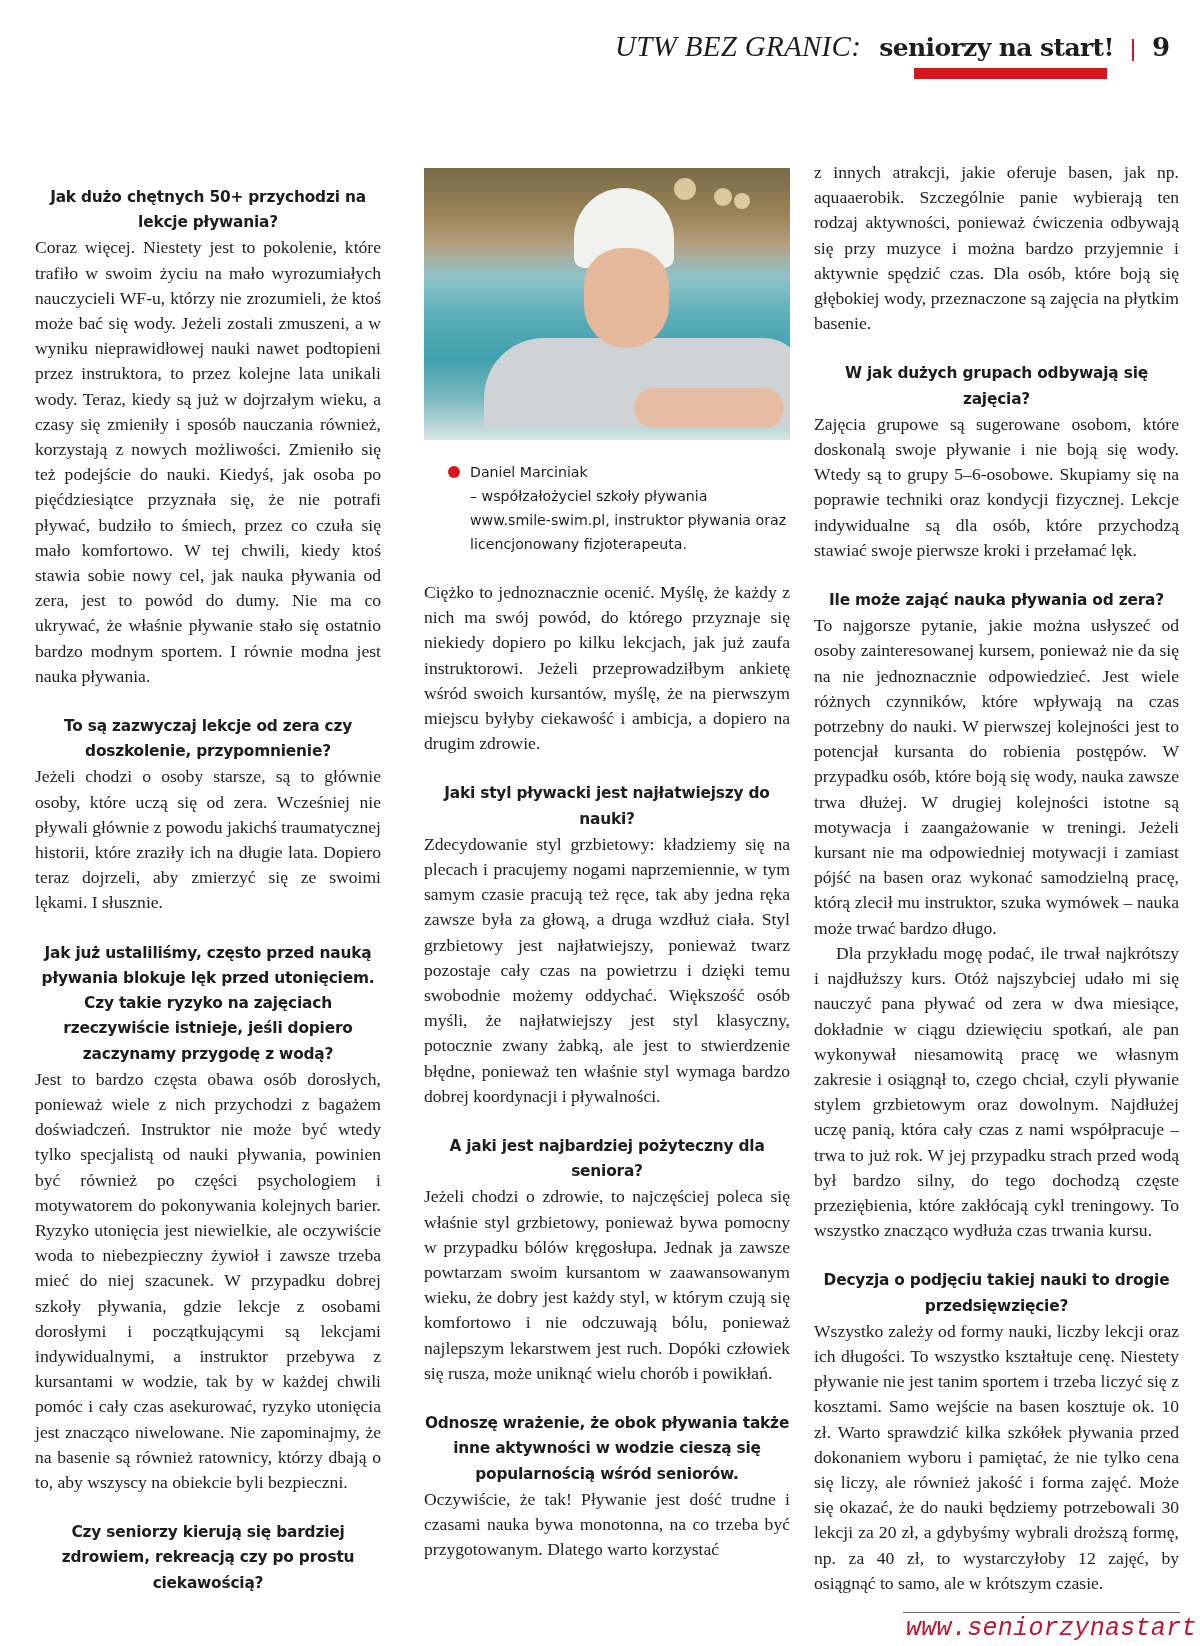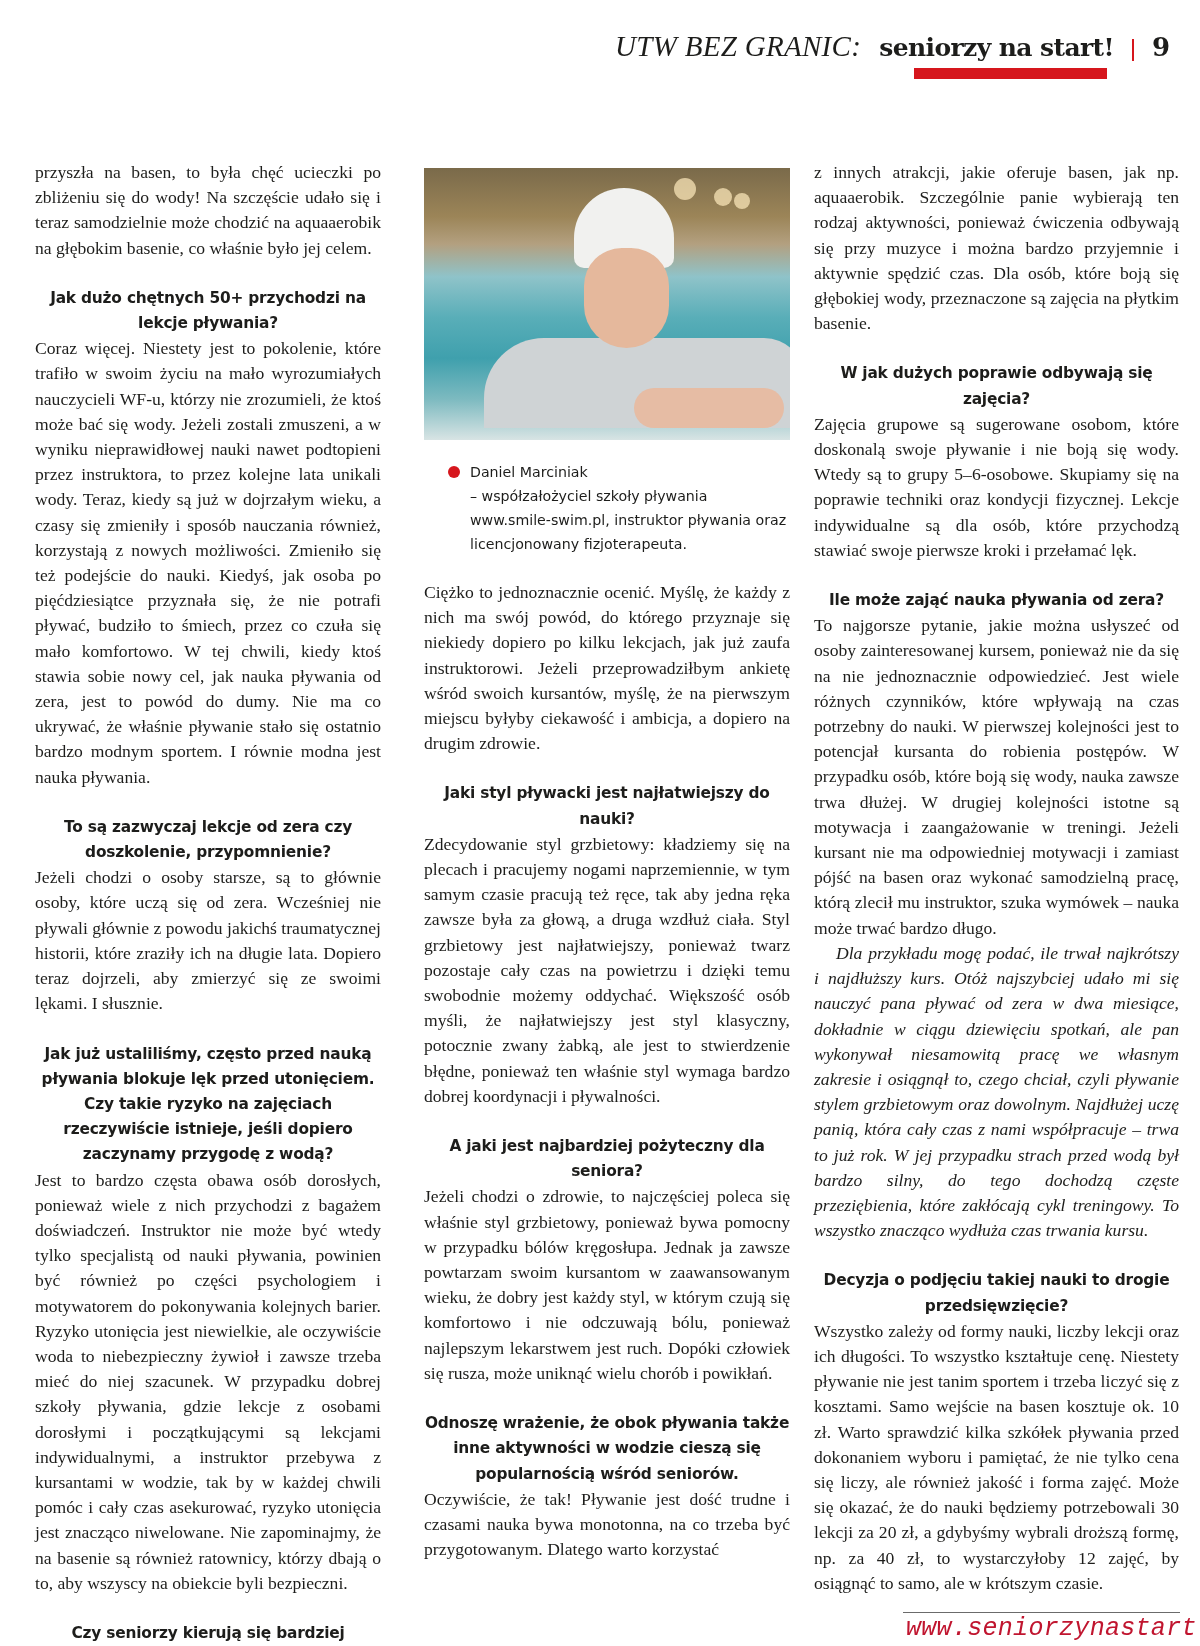--- a/index.html
+++ b/index.html
@@ -10,21 +10,21 @@
   .h-sep { display: inline-block; width: 2px; height: 22px; background: #d6161d; margin: 0 8px 0 8px; align-self: center; }
   .h-page { font-family: "DejaVu Serif", serif; font-weight: bold; font-size: 26px; color: #1d1d1b; }
   .header-bar { position: absolute; top: 68px; left: 914px; width: 193px; height: 11px; background: #d6161d; }
 
   .col { position: absolute; top: 160px; font-family: "Liberation Serif", serif; font-size: 17.6px; line-height: 25.2px; text-align: justify; hyphens: manual; }
   .col1 { left: 35px; width: 346px; }
   .col2 { left: 424px; width: 366px; top: 168px; }
   .col3 { left: 814px; width: 365px; }
   .col p { margin: 0; }
   .q { font-family: "DejaVu Sans", sans-serif; font-weight: bold; font-size: 15.4px; line-height: 25.2px; text-align: center; margin-top: 25px !important; letter-spacing: -0.2px; }
-  .indent { text-indent: 22px; font-style: italic; }
+  .indent { text-indent: 22px; }
   .photo { width: 366px; height: 272px; position: relative; overflow: hidden; margin-bottom: 20px;
     background: linear-gradient(180deg, #7a6a4a 0%, #9c8558 18%, #b3a080 28%, #8fc3c9 40%, #59aeb8 55%, #3fa0ad 70%, #7dbac0 85%, #d8e4e4 100%); }
   .photo .bokeh { position: absolute; border-radius: 50%; background: rgba(255, 235, 190, 0.7); }
   .photo .cap { position: absolute; left: 150px; top: 20px; width: 100px; height: 80px; background: #f1f1ef; border-radius: 50px 50px 10px 10px; }
   .photo .face { position: absolute; left: 160px; top: 80px; width: 85px; height: 100px; background: #e5b89c; border-radius: 40px 40px 45px 45px; }
   .photo .body { position: absolute; left: 60px; top: 170px; width: 320px; height: 90px; background: #cfd3d5; border-radius: 60px 40px 0 0; }
   .photo .arm { position: absolute; left: 210px; top: 220px; width: 150px; height: 40px; background: #e6bca4; border-radius: 20px; }
   .caption { padding-left: 46px; font-family: "DejaVu Sans", sans-serif; font-size: 14.2px; line-height: 24px; text-align: left; margin-bottom: 24px !important; position: relative; color: #1d1d1b; }
   .caption .dot { position: absolute; left: 24px; top: 6px; width: 12px; height: 12px; border-radius: 50%; background: #d6161d; }
   .caption .name { font-weight: normal; display: block; }
@@ -38,21 +38,20 @@
 
 <div class="header">
   <span class="h-italic">UTW BEZ GRANIC:</span>
   <span class="h-bold">seniorzy na start!</span>
   <span class="h-sep"></span>
   <span class="h-page">9</span>
 </div>
 <div class="header-bar"></div>
 
 <div class="col col1">
-    <p class="">przyszła na basen, to była chęć ucieczki po zbliżeniu się do wody! Na szczęście udało się i teraz samodzielnie może chodzić na aquaaerobik na głębokim basenie, co właśnie było jej celem.</p>
     <p class="q">Jak dużo chętnych 50+ przychodzi na lekcje pływania?</p>
     <p class="">Coraz więcej. Niestety jest to pokolenie, które trafiło w swoim życiu na mało wyrozumiałych nauczycieli WF-u, którzy nie zrozumieli, że ktoś może bać się wody. Jeżeli zostali zmuszeni, a w wyniku nieprawidłowej nauki nawet podtopieni przez instruktora, to przez kolejne lata unikali wody. Teraz, kiedy są już w dojrzałym wieku, a czasy się zmieniły i sposób nauczania również, korzystają z nowych możliwości. Zmieniło się też podejście do nauki. Kiedyś, jak osoba po pięćdziesiątce przyznała się, że nie potrafi pływać, budziło to śmiech, przez co czuła się mało komfortowo. W tej chwili, kiedy ktoś stawia sobie nowy cel, jak nauka pływania od zera, jest to powód do dumy. Nie ma co ukrywać, że właśnie pływanie stało się ostatnio bardzo modnym sportem. I równie modna jest nauka pływania.</p>
     <p class="q">To są zazwyczaj lekcje od zera czy doszkolenie, przypomnienie?</p>
     <p class="">Jeżeli chodzi o osoby starsze, są to głównie osoby, które uczą się od zera. Wcześniej nie pływali głównie z powodu jakichś traumatycznej historii, które zraziły ich na długie lata. Dopiero teraz dojrzeli, aby zmierzyć się ze swoimi lękami. I słusznie.</p>
     <p class="q"> Jak już ustaliliśmy, często przed nauką pływania blokuje lęk przed utonięciem. Czy takie ryzyko na zajęciach rzeczywiście istnieje, jeśli dopiero zaczynamy przygodę z wodą?</p>
     <p class="">Jest to bardzo częsta obawa osób dorosłych, ponieważ wiele z nich przychodzi z bagażem doświadczeń. Instruktor nie może być wtedy tylko specjalistą od nauki pływania, powinien być również po części psychologiem i motywatorem do pokonywania kolejnych barier. Ryzyko utonięcia jest niewielkie, ale oczywiście woda to niebezpieczny żywioł i zawsze trzeba mieć do niej szacunek. W przypadku dobrej szkoły pływania, gdzie lekcje z osobami dorosłymi i początkującymi są lekcjami indywidualnymi, a instruktor przebywa z kursantami w wodzie, tak by w każdej chwili pomóc i cały czas asekurować, ryzyko utonięcia jest znacząco niwelowane. Nie zapominajmy, że na basenie są również ratownicy, którzy dbają o to, aby wszyscy na obiekcie byli bezpieczni.</p>
     <p class="q">Czy seniorzy kierują się bardziej zdrowiem, rekreacją czy po prostu ciekawością?</p>
   </div>
 
 <div class="col col2">
@@ -76,21 +75,21 @@
       <p class="">Zdecydowanie styl grzbietowy: kładziemy się na plecach i pracujemy nogami naprzemiennie, w tym samym czasie pracują też ręce, tak aby jedna ręka zawsze była za głową, a druga wzdłuż ciała. Styl grzbietowy jest najłatwiejszy, ponieważ twarz pozostaje cały czas na powietrzu i dzięki temu swobodnie możemy oddychać. Większość osób myśli, że najłatwiejszy jest styl klasyczny, potocznie zwany żabką, ale jest to stwierdzenie błędne, ponieważ ten właśnie styl wymaga bardzo dobrej koordynacji i pływalności.</p>
       <p class="q">A jaki jest najbardziej pożyteczny dla seniora?</p>
       <p class="">Jeżeli chodzi o zdrowie, to najczęściej poleca się właśnie styl grzbietowy, ponieważ bywa pomocny w przypadku bólów kręgosłupa. Jednak ja zawsze powtarzam swoim kursantom w zaawansowanym wieku, że dobry jest każdy styl, w którym czują się komfortowo i nie odczuwają bólu, ponieważ najlepszym lekarstwem jest ruch. Dopóki człowiek się rusza, może uniknąć wielu chorób i powikłań.</p>
       <p class="q">Odnoszę wrażenie, że obok pływania także inne aktywności w wodzie cieszą się popularnością wśród seniorów.</p>
       <p class="">Oczywiście, że tak! Pływanie jest dość trudne i czasami nauka bywa monotonna, na co trzeba być przygotowanym. Dlatego warto korzystać</p>
     </div>
 </div>
 
 <div class="col col3">
     <p class="">z innych atrakcji, jakie oferuje basen, jak np. aquaaerobik. Szczególnie panie wybierają ten rodzaj aktywności, ponieważ ćwiczenia odbywają się przy muzyce i można bardzo przyjemnie i aktywnie spędzić czas. Dla osób, które boją się głębokiej wody, przeznaczone są zajęcia na płytkim basenie.</p>
-    <p class="q">W jak dużych poprawie odbywają się zajęcia?</p>
+    <p class="q">W jak dużych grupach odbywają się zajęcia?</p>
     <p class="">Zajęcia grupowe są sugerowane osobom, które doskonalą swoje pływanie i nie boją się wody. Wtedy są to grupy 5–6-osobowe. Skupiamy się na poprawie techniki oraz kondycji fizycznej. Lekcje indywidualne są dla osób, które przychodzą stawiać swoje pierwsze kroki i przełamać lęk.</p>
     <p class="q">Ile może zająć nauka pływania od zera?</p>
     <p class="">To najgorsze pytanie, jakie można usłyszeć od osoby zainteresowanej kursem, ponieważ nie da się na nie jednoznacznie odpowiedzieć. Jest wiele różnych czynników, które wpływają na czas potrzebny do nauki. W pierwszej kolejności jest to potencjał kursanta do robienia postępów. W przypadku osób, które boją się wody, nauka zawsze trwa dłużej. W drugiej kolejności istotne są motywacja i zaangażowanie w treningi. Jeżeli kursant nie ma odpowiedniej motywacji i zamiast pójść na basen oraz wykonać samodzielną pracę, którą zlecił mu instruktor, szuka wymówek – nauka może trwać bardzo długo.</p>
     <p class="indent">Dla przykładu mogę podać, ile trwał najkrótszy i najdłuższy kurs. Otóż najszybciej udało mi się nauczyć pana pływać od zera w dwa miesiące, dokładnie w ciągu dziewięciu spotkań, ale pan wykonywał niesamowitą pracę we własnym zakresie i osiągnął to, czego chciał, czyli pływanie stylem grzbietowym oraz dowolnym. Najdłużej uczę panią, która cały czas z nami współpracuje – trwa to już rok. W jej przypadku strach przed wodą był bardzo silny, do tego dochodzą częste przeziębienia, które zakłócają cykl treningowy. To wszystko znacząco wydłuża czas trwania kursu.</p>
     <p class="q">Decyzja o podjęciu takiej nauki to drogie przedsięwzięcie?</p>
     <p class="">Wszystko zależy od formy nauki, liczby lekcji oraz ich długości. To wszystko kształtuje cenę. Niestety pływanie nie jest tanim sportem i trzeba liczyć się z kosztami. Samo wejście na basen kosztuje ok. 10 zł. Warto sprawdzić kilka szkółek pływania przed dokonaniem wyboru i pamiętać, że nie tylko cena się liczy, ale również jakość i forma zajęć. Może się okazać, że do nauki będziemy potrzebowali 30 lekcji za 20 zł, a gdybyśmy wybrali droższą formę, np. za 40 zł, to wystarczyłoby 12 zajęć, by osiągnąć to samo, ale w krótszym czasie.</p>
   </div>
 
 <div class="footer-line"></div>
 <div class="footer-url">www.seniorzynastart.info</div>

